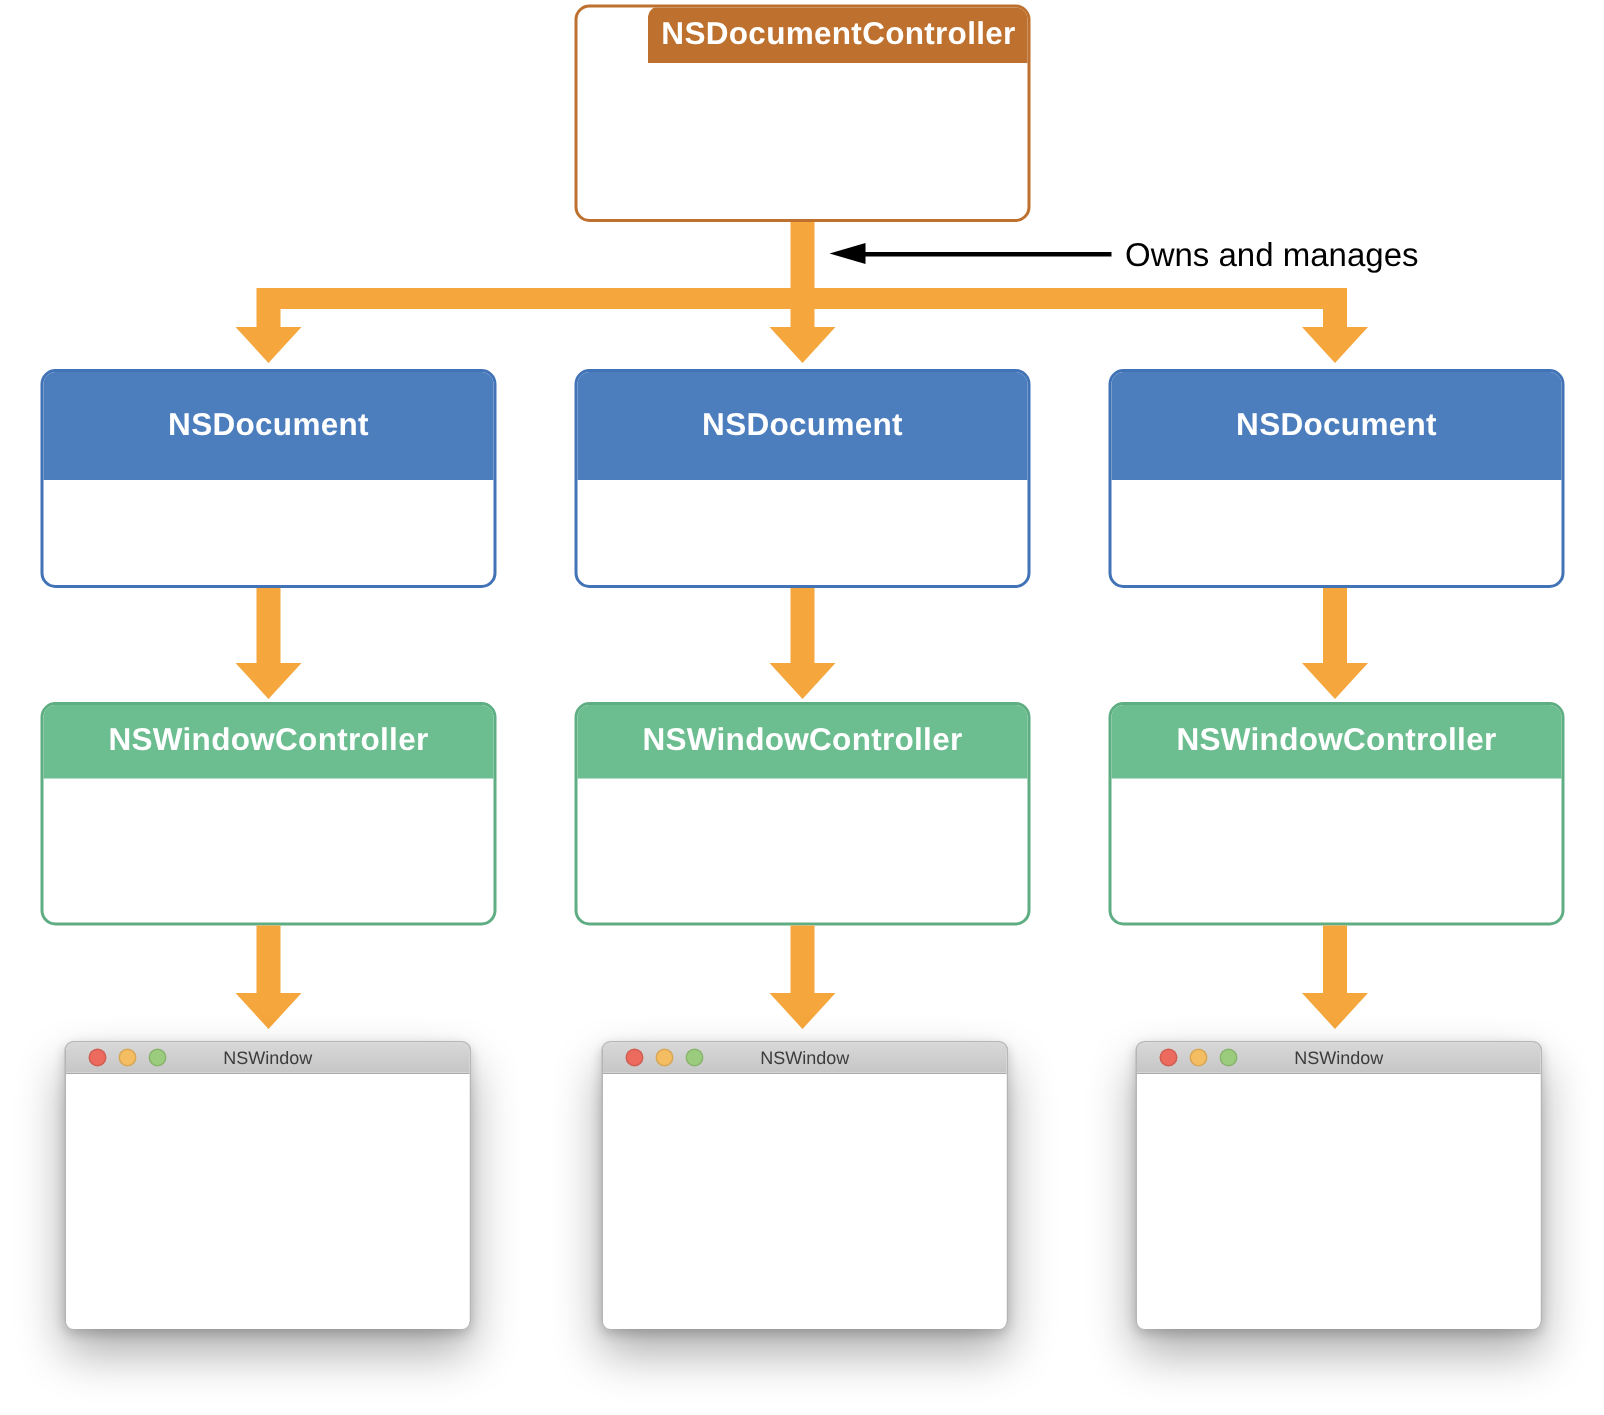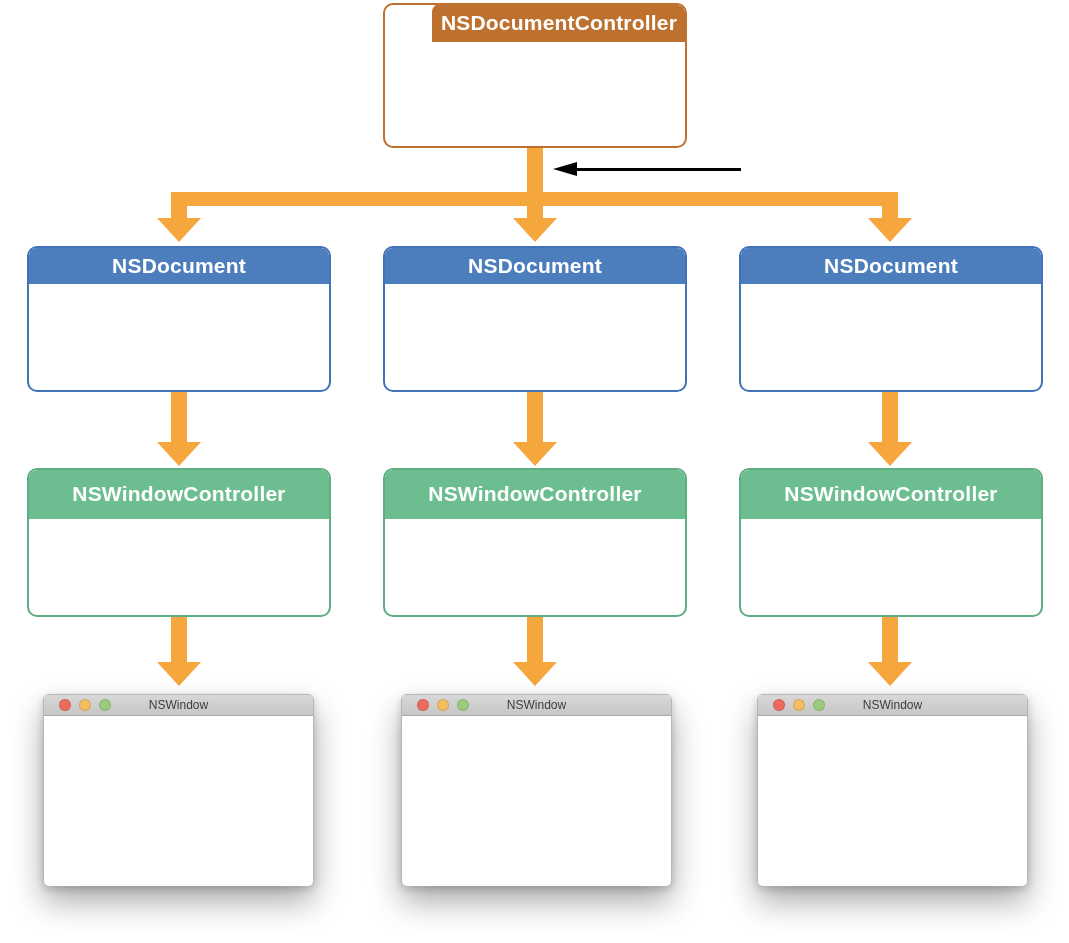--- a/index.html
+++ b/index.html
@@ -32,21 +32,21 @@
     font-weight: bold;
     font-size: 21px;
     letter-spacing: 0.2px;
   }
   .box-body { background: #ffffff; }
 
   .root-box  { left: 383px; top: 3px;   width: 304px; height: 145px; border: 2px solid var(--color-root-border, #be712e); padding-left: 48px; }
   .root-box .box-header { height: 36px; background: var(--color-root-header, #be712e); margin: -1px; border-radius: 8px 8px 0 0; padding: 1px; }
 
   .doc-box   { top: 246px; width: 304px; height: 146px; border: 2px solid var(--color-document-border, #4273b6); }
-  .doc-box .box-header { height: 37px; background: var(--color-document-header, #4c7ebe); margin: -1px; border-radius: 8px 8px 0 0; padding: 0; }
+  .doc-box .box-header { height: 37px; background: var(--color-document-header, #4c7ebe); margin: -1px; border-radius: 8px 8px 0 0; padding: 18px; }
 
   .wc-box    { top: 468px; width: 304px; height: 149px; border: 2px solid var(--color-controller-border, #5fae83); }
   .wc-box .box-header { height: 38px; background: var(--color-controller-header, #6cbe90); margin: -1px; border-radius: 8px 8px 0 0; padding: 6px; }
 
   .col-left  { left: 27px;  }
   .col-mid   { left: 383px; }
   .col-right { left: 739px; }
 
   
   .o-rect {
@@ -151,20 +151,21 @@
   <div class="o-head" style="left:157px; top:218px;"></div>
 
   <div class="o-rect" style="left:527px; top:206px; width:16px; height:12px;"></div>
   <div class="o-head" style="left:513px; top:218px;"></div>
 
   <div class="o-rect" style="left:882px; top:206px; width:16px; height:12px;"></div>
   <div class="o-head" style="left:868px; top:218px;"></div>
 
   <div class="ann-head"></div>
   <div class="ann-line"></div>
+  <div class="ann-label">Owns and manages</div>
 
   <div class="box doc-box col-left">
     <div class="box-header">
       <span>NSDocument</span>
     </div>
     <div class="box-body"></div>
   </div>
   <div class="o-rect" style="left:171px; top:392px; width:16px; height:50px;"></div>
   <div class="o-head" style="left:157px; top:442px;"></div>
 

